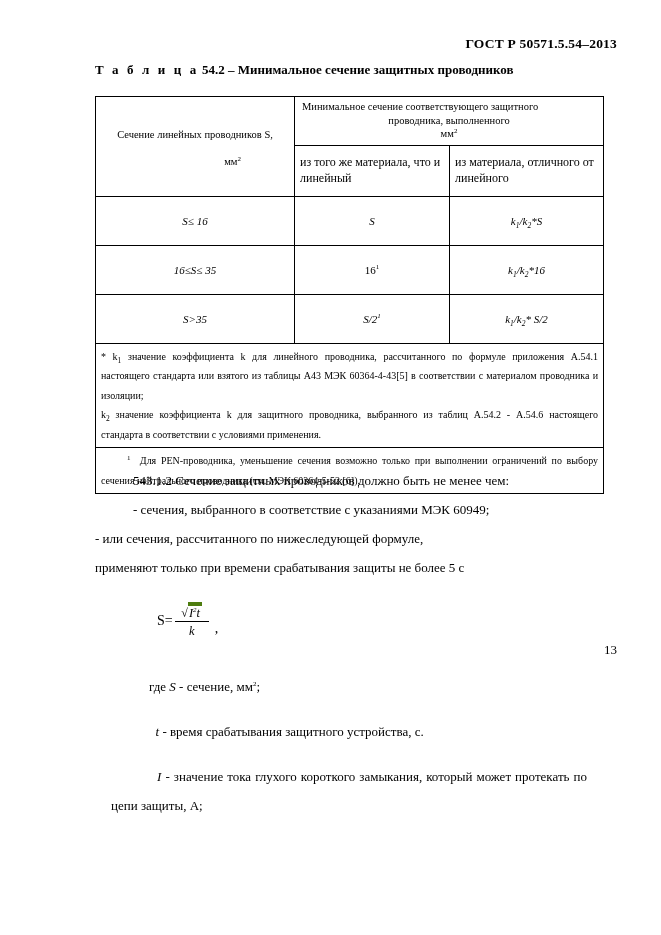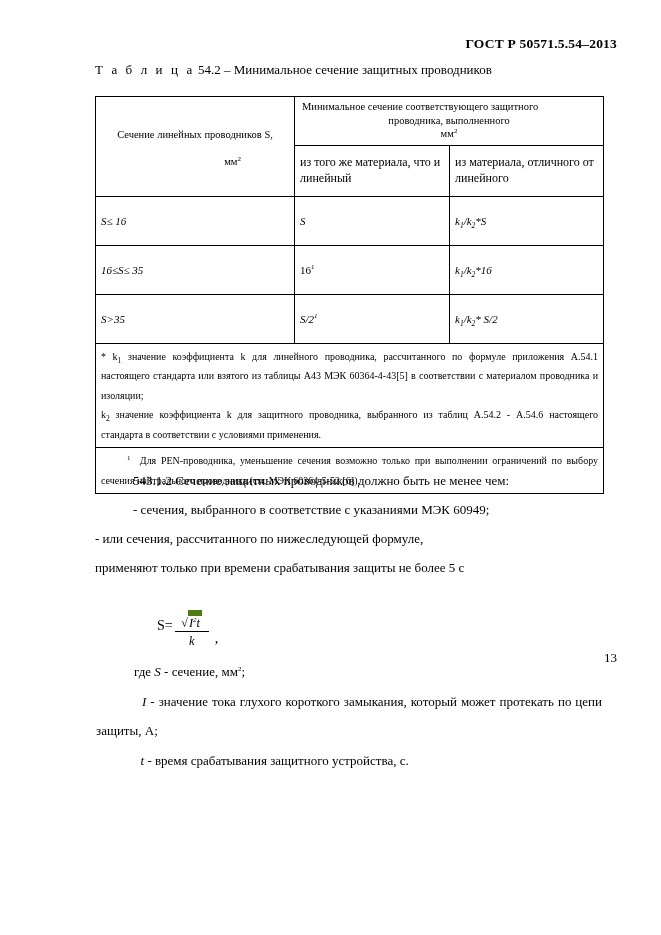--- a/index.html
+++ b/index.html
@@ -32,21 +32,21 @@
     letter-spacing: 0.2px;
     white-space: nowrap;
   }
 
   
   .table-caption {
     position: absolute;
     top: 62px;
     left: 95px;
     font-size: 13px;
-    font-weight: normal;
+    font-weight: bold;
     white-space: nowrap;
   }
   .caption-spaced {
     letter-spacing: 2.6px;
   }
 
   
   .tbl-wrap {
     position: absolute;
     left: 95px;
@@ -102,21 +102,21 @@
   td.hdr-sub {
     text-align: left;
     font-size: 12px;
     line-height: 1.3;
     vertical-align: top;
     padding: 4px 6px 16px 6px;
     height: 44px;
   }
 
   td.body-cell {
-    text-align: left;
+    text-align: center;
     height: 42px;
     font-size: 11px;
     font-style: italic;
   }
   td.body-cell.upright { font-style: normal; }
 
   .sup { font-size: 7px; vertical-align: super; line-height: 0; }
   .sub { font-size: 7.5px; vertical-align: sub; line-height: 0; }
 
   
@@ -198,52 +198,51 @@
     display: inline-flex;
     align-items: stretch;
   }
   .radic-sign {
     font-size: 12px;
     line-height: 1;
     align-self: flex-end;
     padding-bottom: 1px;
   }
   .radic-body {
-    border-top: 6px solid #4d7c0f;
+    border-top: 4px solid #4d7c0f;
     padding: 0 2px 0 1px;
     font-style: italic;
-    margin-top: 8px;
   }
   .f-comma {
     margin-left: 4px;
     align-self: flex-end;
     font-size: 14px;
     padding-bottom: 2px;
   }
 
   
   .tail-text {
     position: absolute;
     left: 95px;
     top: 656px;
     width: 508px;
     font-size: 13px;
     line-height: 29px;
   }
   .tail-text p {
-    margin: 1px;
+    margin: 16px;
     text-align: justify;
     text-align-last: left;
   }
 
   
   .page-number {
     position: absolute;
     right: 44px;
-    bottom: 36px;
+    bottom: 44px;
     font-size: 13px;
   }
 
   i { font-style: italic; }
 </style>
 </head>
 <body>
 
 <div class="page">
 
@@ -330,19 +329,19 @@
         </span>
         <span class="bar"></span>
         <span class="den">k</span>
       </span>
       <span class="f-comma">,</span>
     </div>
   </div>
 
   <div class="tail-text">
     <p class="p-indent"><span>где </span><i>S</i><span> - сечение, мм</span><span class="sup">2</span><span>;</span></p>
+    <p class="p-indent">&nbsp;&nbsp;<i>t</i><span> - время срабатывания защитного устройства, с.</span></p>
     <p class="p-indent">&nbsp;&nbsp;<i>I</i><span> - значение тока глухого короткого замыкания, который может протекать по цепи защиты, А;</span></p>
-    <p class="p-indent">&nbsp;&nbsp;<i>t</i><span> - время срабатывания защитного устройства, с.</span></p>
   </div>
 
   <div class="page-number">13</div>
 
 </div>
 
 </body></html>

